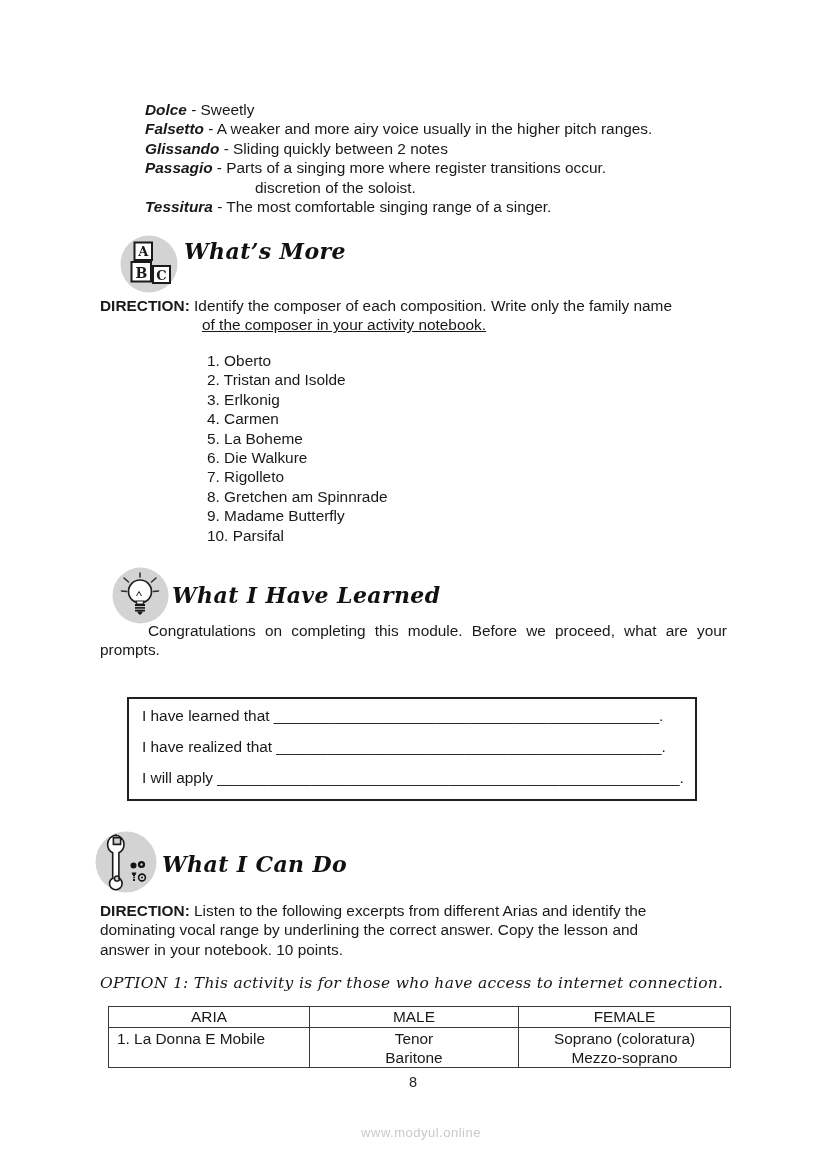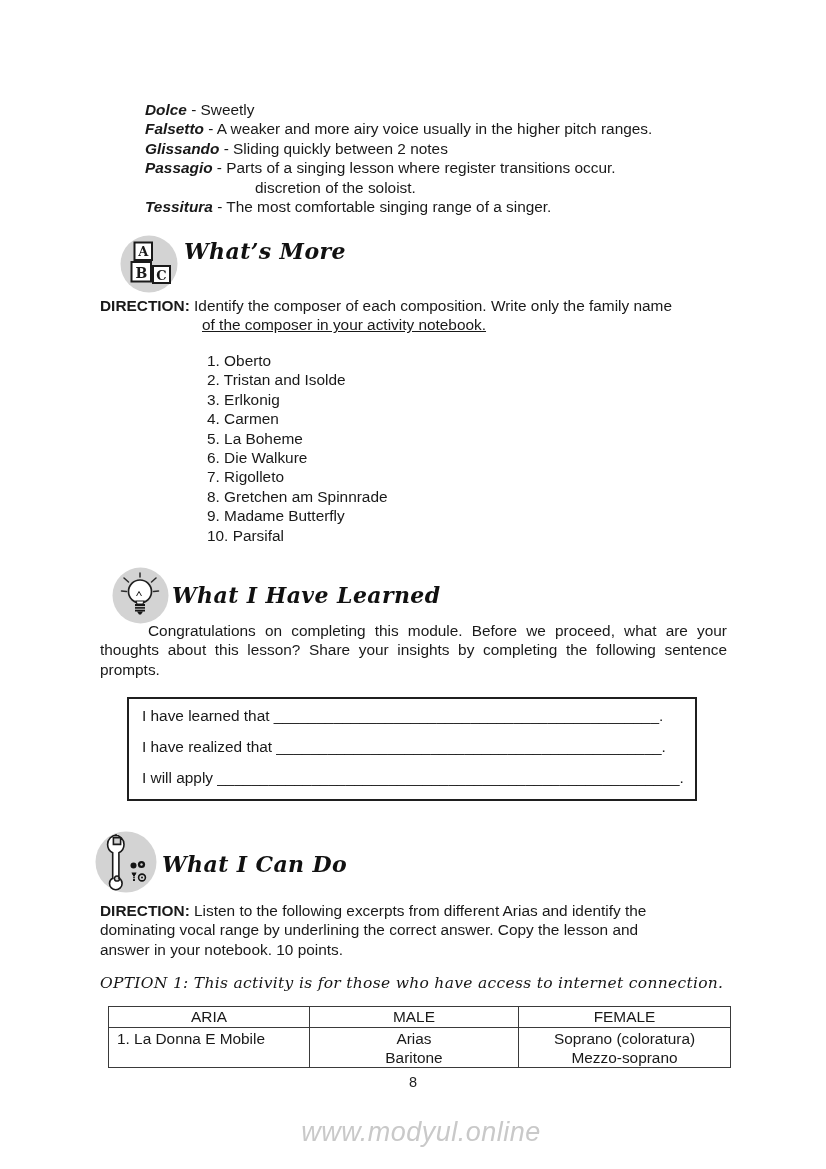--- a/index.html
+++ b/index.html
@@ -52,33 +52,33 @@
   table.quiz td{border:1.6px solid #3a3a3a;padding:0;line-height:19.2px;font-size:15.4px;color:#191919;}
   table.quiz .hdr td{text-align:center;height:20px;}
   table.quiz .c1{width:200px;text-align:left;vertical-align:top;padding-left:8px;}
   table.quiz .c2{width:208px;text-align:center;vertical-align:top;}
   table.quiz .c3{width:211px;text-align:center;vertical-align:top;}
   table.quiz .body td{height:38px;padding-top:1px;}
 
   .page-num{left:0;right:0;top:1073px;text-align:center;font-size:14.5px;color:#222;}
   .watermark{
     left:16px;right:0;top:1123px;text-align:center;
-    font-size:27px;letter-spacing:.5px;color:#c9c9c9;font-style:italic;
+    font-size:13px;letter-spacing:.5px;color:#c9c9c9;
   }
 </style>
 </head>
 <body>
 
 <div class="page">
 
   <div class="abs defs">
     <div class="nw"><span class="term">Dolce</span><span> - Sweetly</span></div>
     <div class="nw"><span class="term">Falsetto</span><span> - A weaker and more airy voice usually in the higher pitch ranges.</span></div>
     <div class="nw"><span class="term">Glissando</span><span> - Sliding quickly between 2 notes</span></div>
-    <div class="nw"><span class="term">Passagio</span><span> - Parts of a singing lesson where register transitions occur.</span></div>
+    <div class="nw"><span class="term">Passagio</span><span> - Parts of a singing more where register transitions occur.</span></div>
     <div class="def-cont">discretion of the soloist.</div>
     <div class="nw"><span class="term">Tessitura</span><span> - The most comfortable singing range of a singer.</span></div>
   </div>
 
   <svg class="abs icon-circle" style="left:120px;top:235px;" width="58" height="58" viewBox="0 0 58 58">
     <circle cx="29" cy="29" r="28.5" fill="#d3d3d3"></circle>
     <g font-family="'DejaVu Serif',serif" font-weight="bold" text-anchor="middle">
       <rect x="14.5" y="7.5" width="17.5" height="17.5" fill="#fff" stroke="#1a1a1a" stroke-width="2"></rect>
       <text x="23.3" y="21" font-size="13" fill="#1a1a1a">A</text>
       <rect x="11.5" y="27" width="19.5" height="19.5" fill="#fff" stroke="#1a1a1a" stroke-width="2"></rect>
@@ -121,21 +121,20 @@
     <path d="M24,34 l8,0 l-1,3 l-6,0 z" fill="#fff" stroke="#1f1f1f" stroke-width="1.2"></path>
     <rect x="23" y="37" width="10" height="7.5" fill="#161616"></rect>
     <line x1="23" y1="39.6" x2="33" y2="39.6" stroke="#d3d3d3" stroke-width="1"></line>
     <line x1="23" y1="42.2" x2="33" y2="42.2" stroke="#d3d3d3" stroke-width="1"></line>
     <path d="M25,44.5 l6,0 l-2,3 l-2,0 z" fill="#161616"></path>
   </svg>
   <div class="abs sec-title" style="left:172px;top:582px;">What I Have Learned</div>
 
   <div class="abs congrats">
     <div class="l1 jl">Congratulations on completing this module. Before we proceed, what are your</div>
-    <div class="jl">thoughts about this lesson? Share your insights by completing the following sentence</div>
     <div>prompts.</div>
   </div>
 
   <div class="abs prompts-box">
     <div class="prompt-line">I have learned that _____________________________________________.</div>
     <div class="prompt-line">I have realized that _____________________________________________.</div>
     <div class="prompt-line">I will apply ______________________________________________________.</div>
   </div>
 
   <svg class="abs icon-circle" style="left:95px;top:831px;" width="62" height="62" viewBox="0 0 62 62">
@@ -168,21 +167,21 @@
   <table class="quiz">
     <tbody>
         <tr class="hdr">
       <td class="c1" style="text-align:center;padding-left:0;">ARIA</td>
       <td class="c2">MALE</td>
       <td class="c3">FEMALE</td>
     </tr>
     <tr class="body">
       <td class="c1">1. La Donna E Mobile</td>
       <td class="c2">
-        <div>Arias</div>
+        <div>Tenor</div>
         <div>Baritone</div>
       </td>
       <td class="c3">
         <div>Soprano (coloratura)</div>
         <div>Mezzo-soprano</div>
       </td>
     </tr>
   </tbody>
     </table>
 

